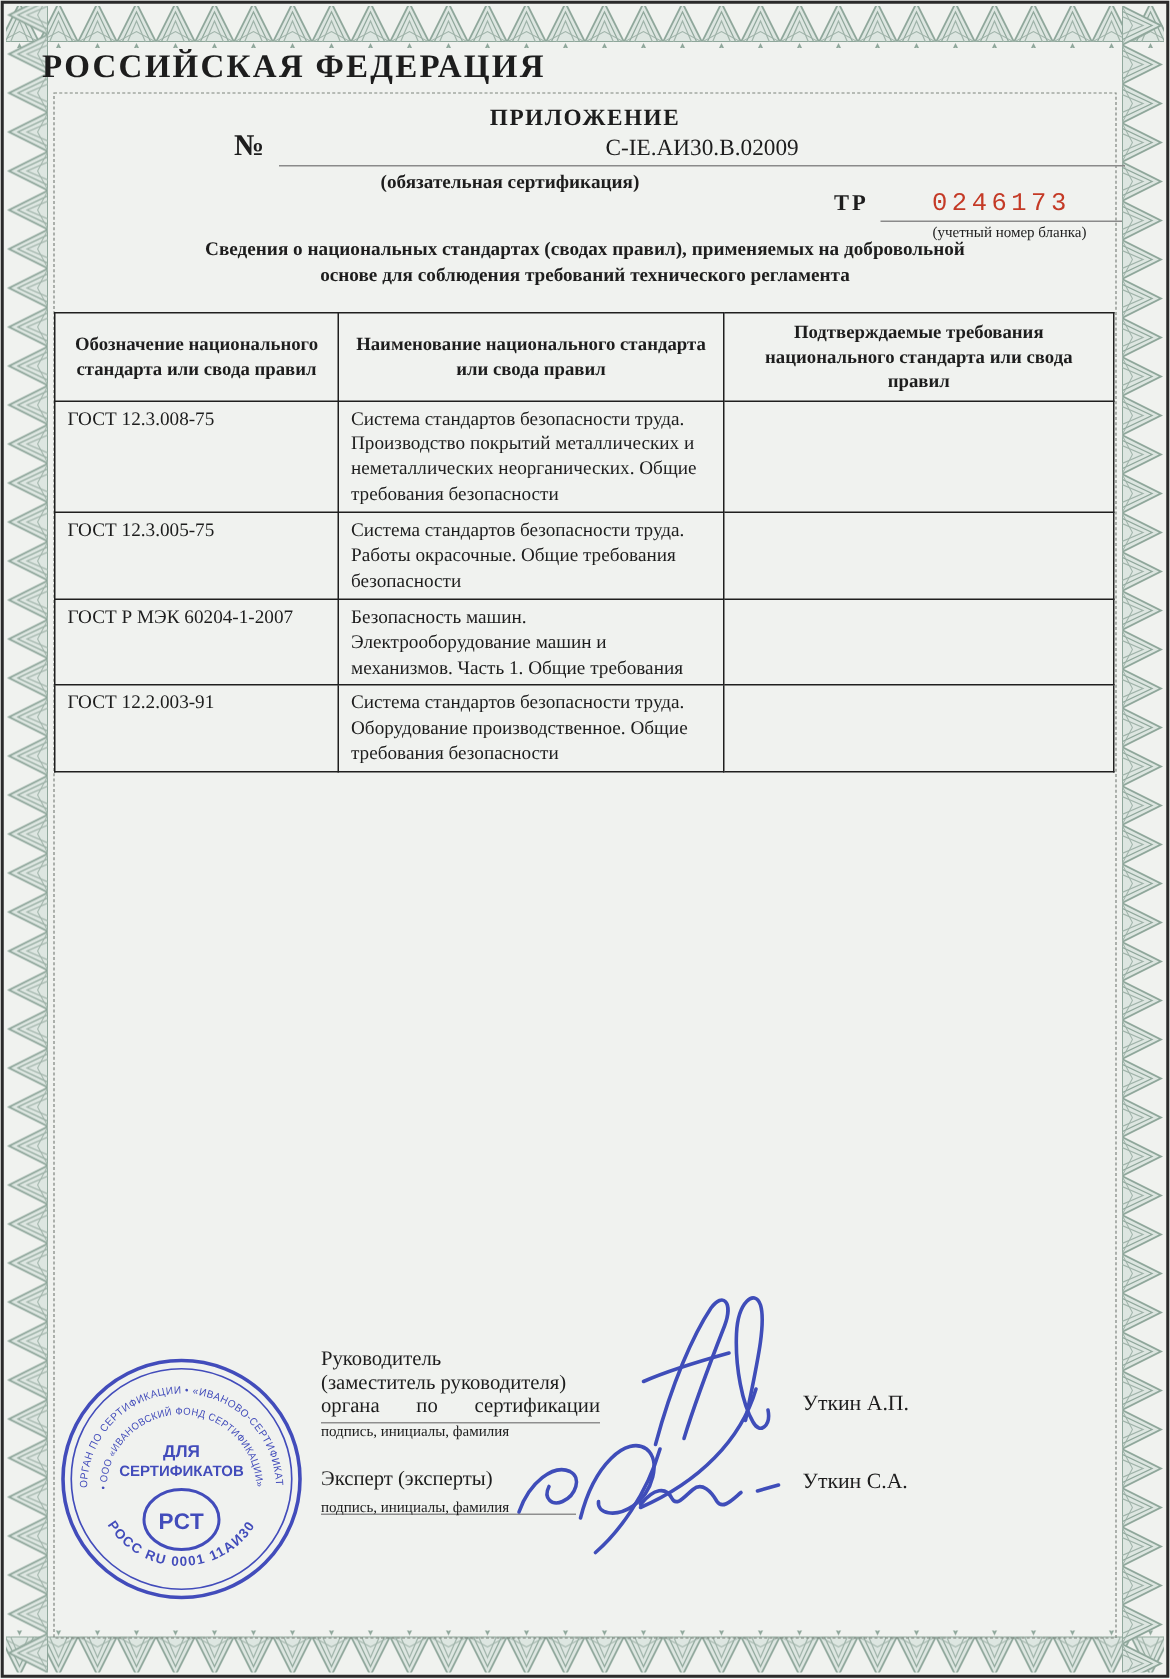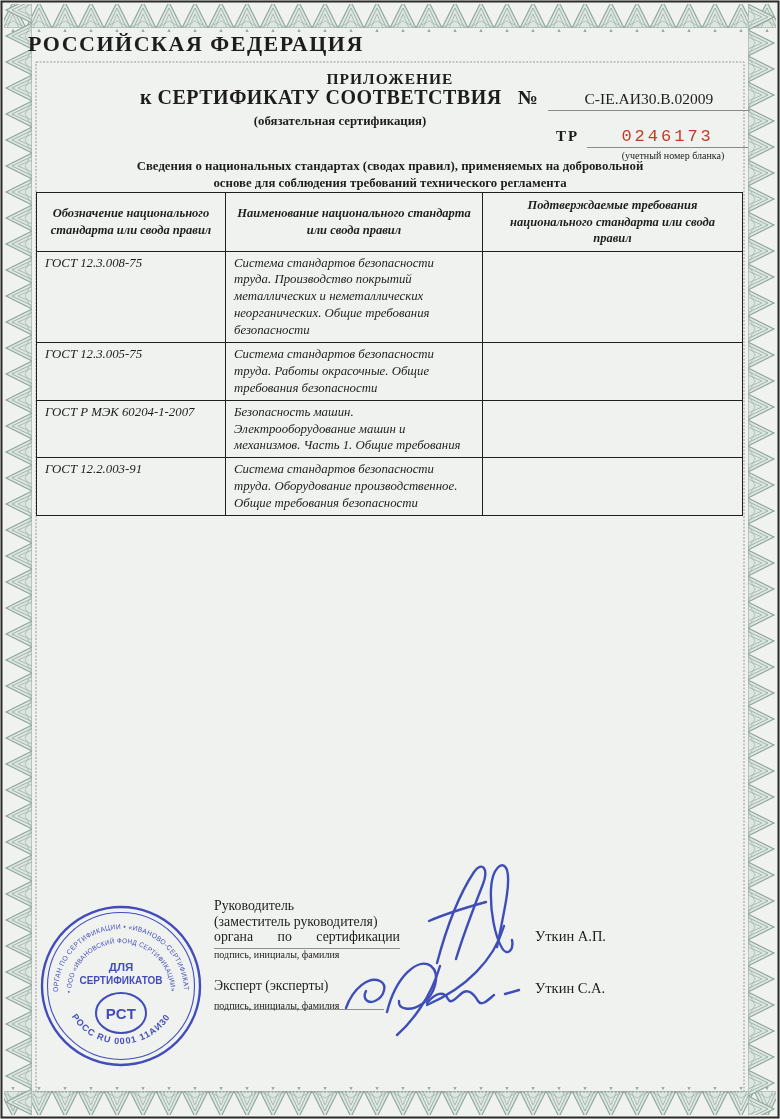--- a/index.html
+++ b/index.html
@@ -30,23 +30,23 @@
   .tr-label{font-size:15px;font-weight:bold;letter-spacing:2px;}
   .blank-number{flex:1;margin-left:8px;text-align:center;
     font-family:"Liberation Mono","DejaVu Sans Mono",monospace;
     font-size:17px;font-weight:normal;letter-spacing:3px;color:#c43a26;
     border-bottom:1px solid #8a8a8a;padding-bottom:1px;}
   .blank-caption{right:21px;width:172px;top:150px;text-align:center;font-size:10px;}
 
   .intro{left:0;right:0;top:158px;text-align:center;
     font-size:12.8px;font-weight:bold;line-height:1.3;}
 
-  table.std{position:absolute;left:36px;top:192px;width:706px;
+  table.std{position:absolute;left:36px;top:208px;width:706px;
     border-collapse:collapse;table-layout:fixed;
-    font-size:12.8px;line-height:1.32;font-style:italic;}
+    font-size:12.8px;line-height:1.32;}
   table.std,table.std td,table.std th{border:1px solid #1f1f1f;}
   table.std{border-width:1.5px;}
   table.std th{font-weight:bold;text-align:center;vertical-align:middle;
     padding:4px 10px;height:44px;font-size:12.5px;}
   table.std td{vertical-align:top;padding:3px 10px 3px 8px;}
   .col1{width:189px;}.col2{width:257px;}.col3{width:260px;}
 
   .sig-role{left:214px;top:898px;width:186px;font-size:13.8px;line-height:1.14;
     border-bottom:1px solid #8f8f8f;padding-bottom:3px;}
   .sig-role .justify{text-align:justify;text-align-last:justify;}
@@ -85,21 +85,20 @@
     <g transform="translate(776,4) rotate(90)">
         <rect x="0" y="0" width="1111" height="28" fill="url(#zig)"></rect>
       </g>
     <rect x="36" y="62" width="708" height="1030" fill="none" stroke="#7d837d" stroke-width="0.8" stroke-dasharray="2,1.5"></rect>
   </svg>
 
   <div class="abs title-country">РОССИЙСКАЯ ФЕДЕРАЦИЯ</div>
   <div class="abs title-appendix">ПРИЛОЖЕНИЕ</div>
 
   <div class="abs cert-row">
-    <span class="cert-title">к СЕРТИФИКАТУ СООТВЕТСТВИЯ</span>
     <span class="cert-nosign">№</span>
     <span class="cert-number">С-IE.АИ30.В.02009</span>
   </div>
 
   <div class="abs mandatory">(обязательная сертификация)</div>
 
   <div class="abs tr-row">
     <span class="tr-label">ТР</span>
     <span class="blank-number">0246173</span>
   </div>

